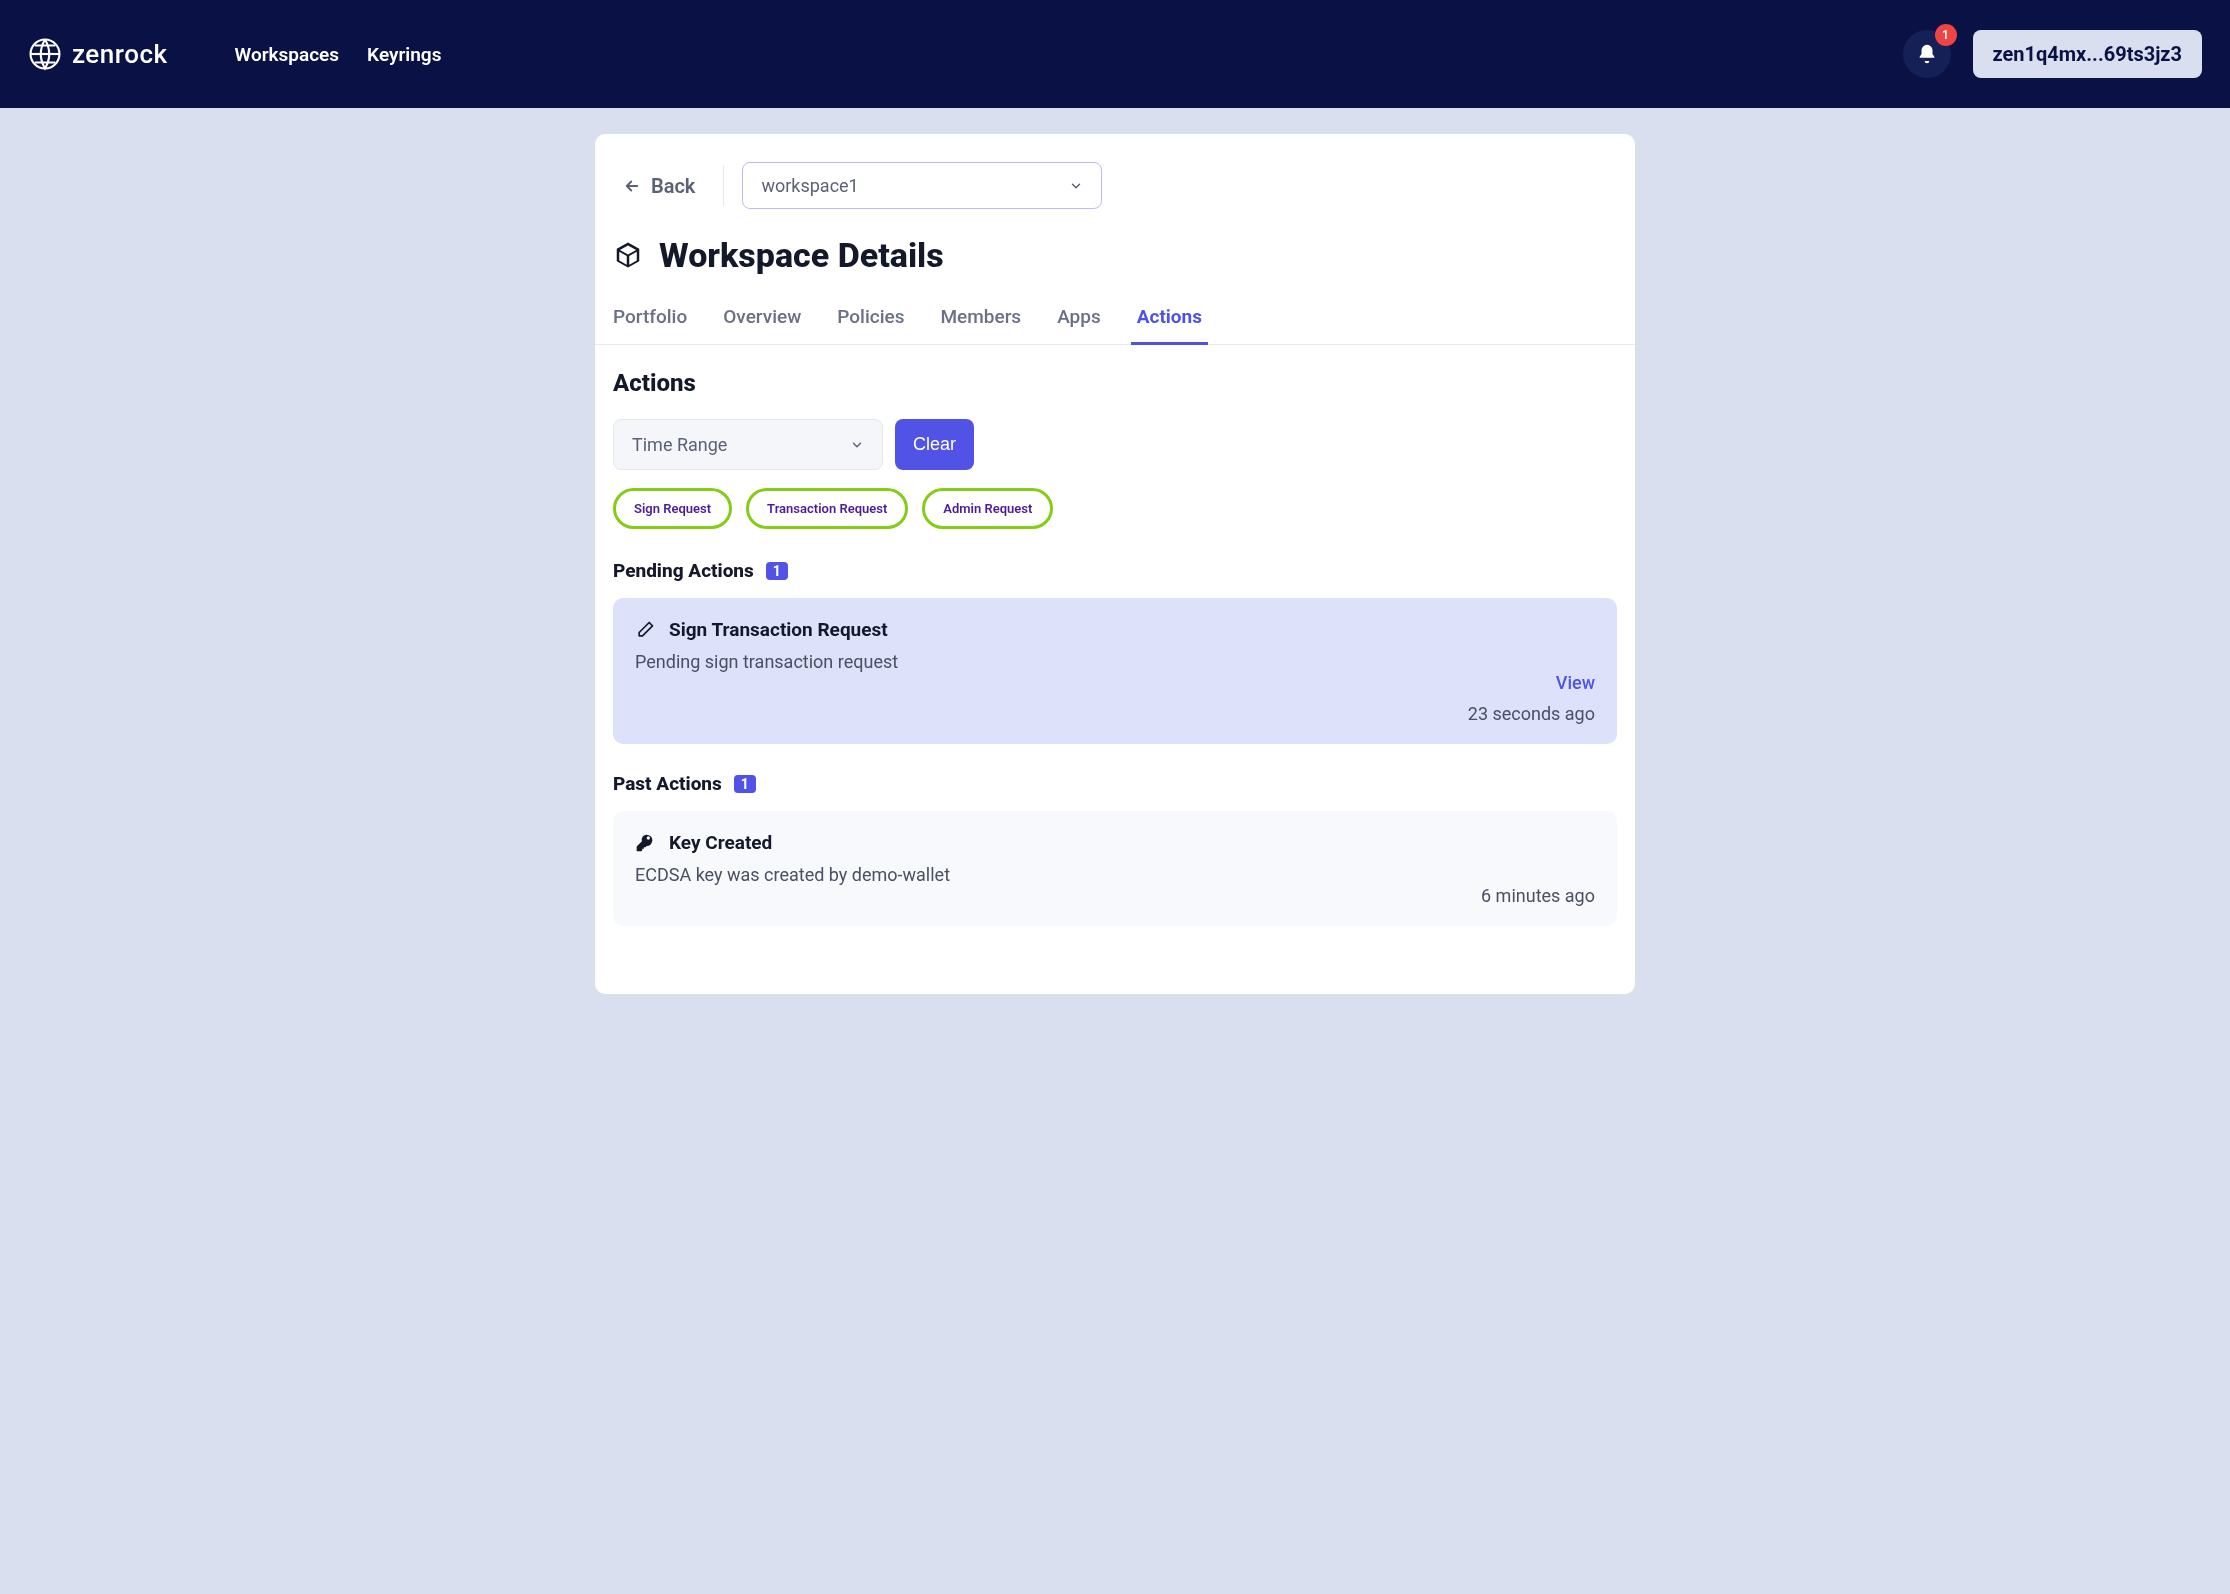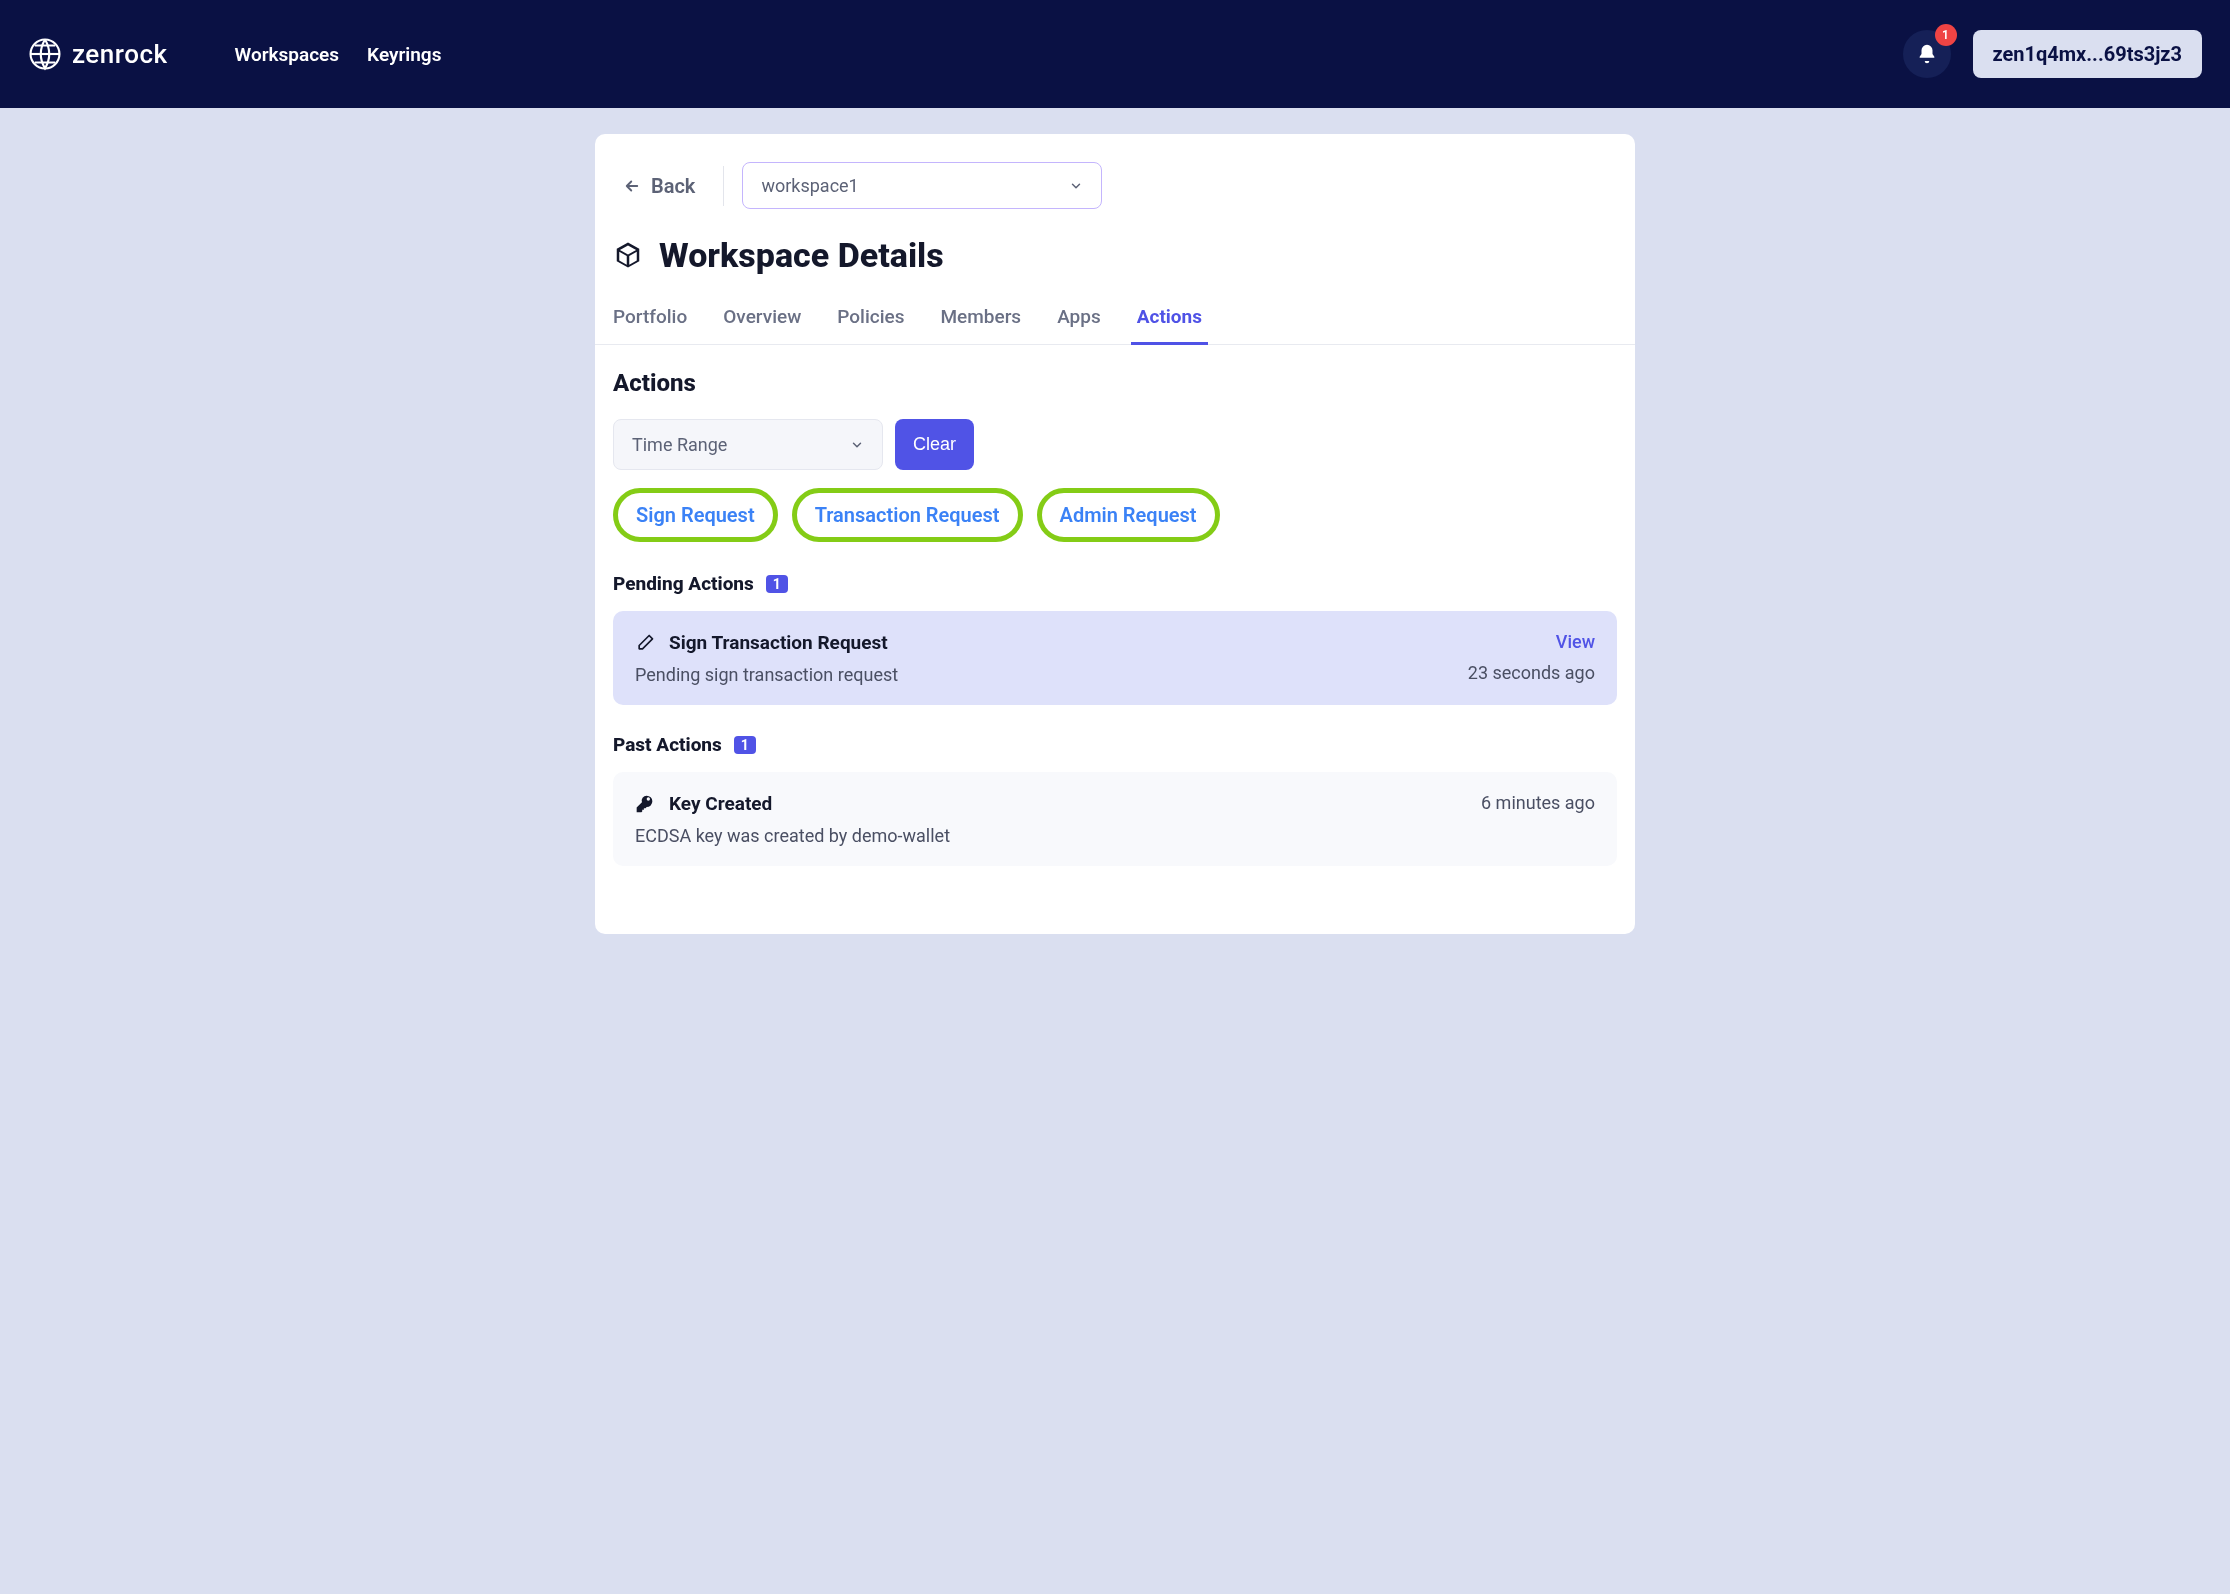--- a/index.html
+++ b/index.html
@@ -196,26 +196,26 @@
   color: #fff;
   border: none;
   border-radius: 8px;
   padding: 14px 18px;
   font-size: 18px;
   font-weight: 500;
   cursor: pointer;
 }
 .chip-row { display: flex; gap: 14px; margin-bottom: 30px; }
 .chip {
-  border: 5px solid #84cc16;
+  border: 3px solid #84cc16;
   border-radius: 999px;
   padding: 10px 18px;
-  font-size: 20px;
+  font-size: 13px;
   font-weight: 600;
-  color: #3b82f6;
+  color: #4c1d95;
   cursor: pointer;
   background: #fff;
 }
 .group-header {
   display: flex;
   align-items: center;
   gap: 12px;
   margin-bottom: 16px;
 }
 .group-title { font-size: 19px; font-weight: 800; color: #14182b; }
@@ -227,20 +227,21 @@
   padding: 1px 7px;
   border-radius: 4px;
 }
 .action-card {
   background: #dee1fa;
   border-radius: 10px;
   padding: 20px 22px;
   display: flex;
   justify-content: space-between;
   margin-bottom: 28px;
+  flex-direction: column;
 }
 .action-card.past { background: #f8f9fc; }
 .card-left { display: flex; flex-direction: column; gap: 10px; }
 .card-title-row { display: flex; align-items: center; gap: 14px; }
 .card-icon { width: 20px; height: 20px; color: #14182b; }
 .card-title { font-size: 19px; font-weight: 700; color: #14182b; }
 .card-desc { font-size: 18px; color: #4a4f63; }
 .card-right { display: flex; flex-direction: column; align-items: flex-end; gap: 10px; }
 .view-link { color: #5053e6; font-size: 18px; font-weight: 500; cursor: pointer; }
 .timestamp { color: #4a4f63; font-size: 18px; }

